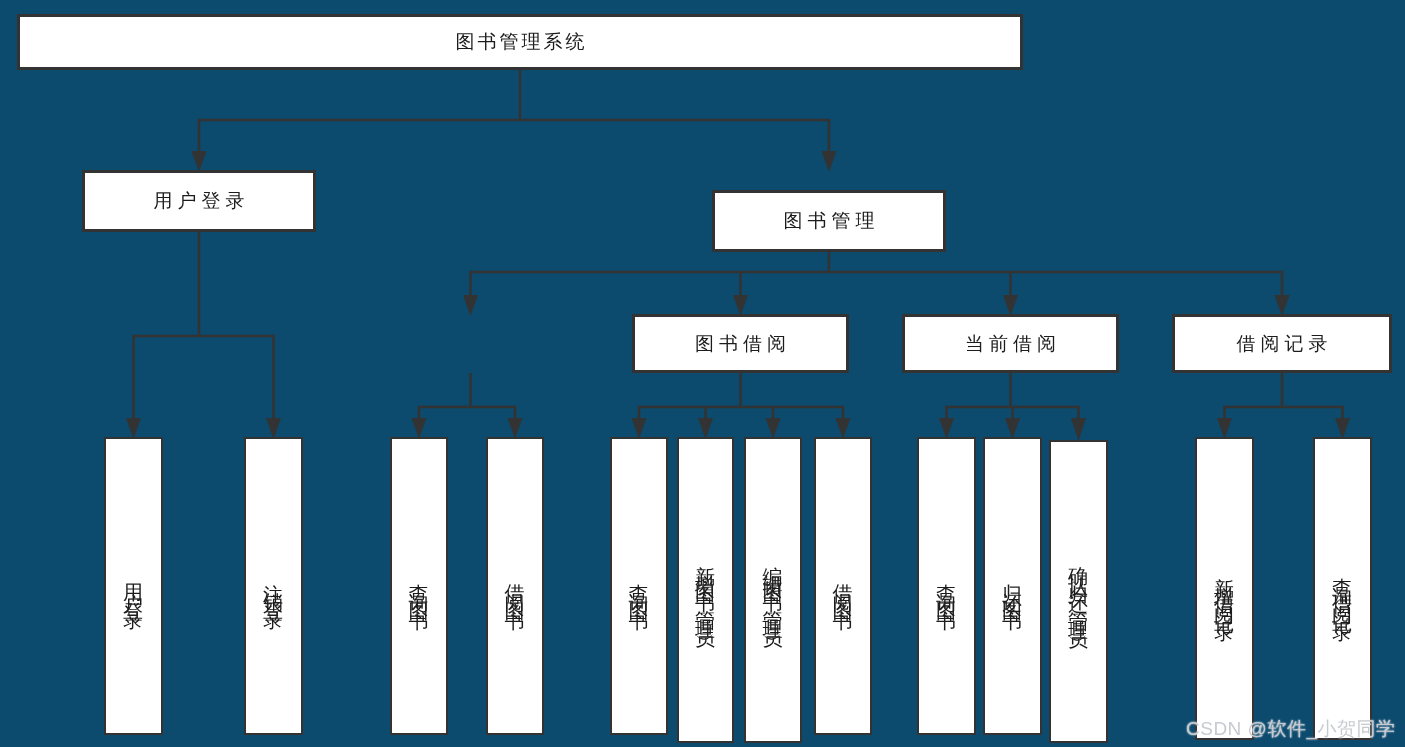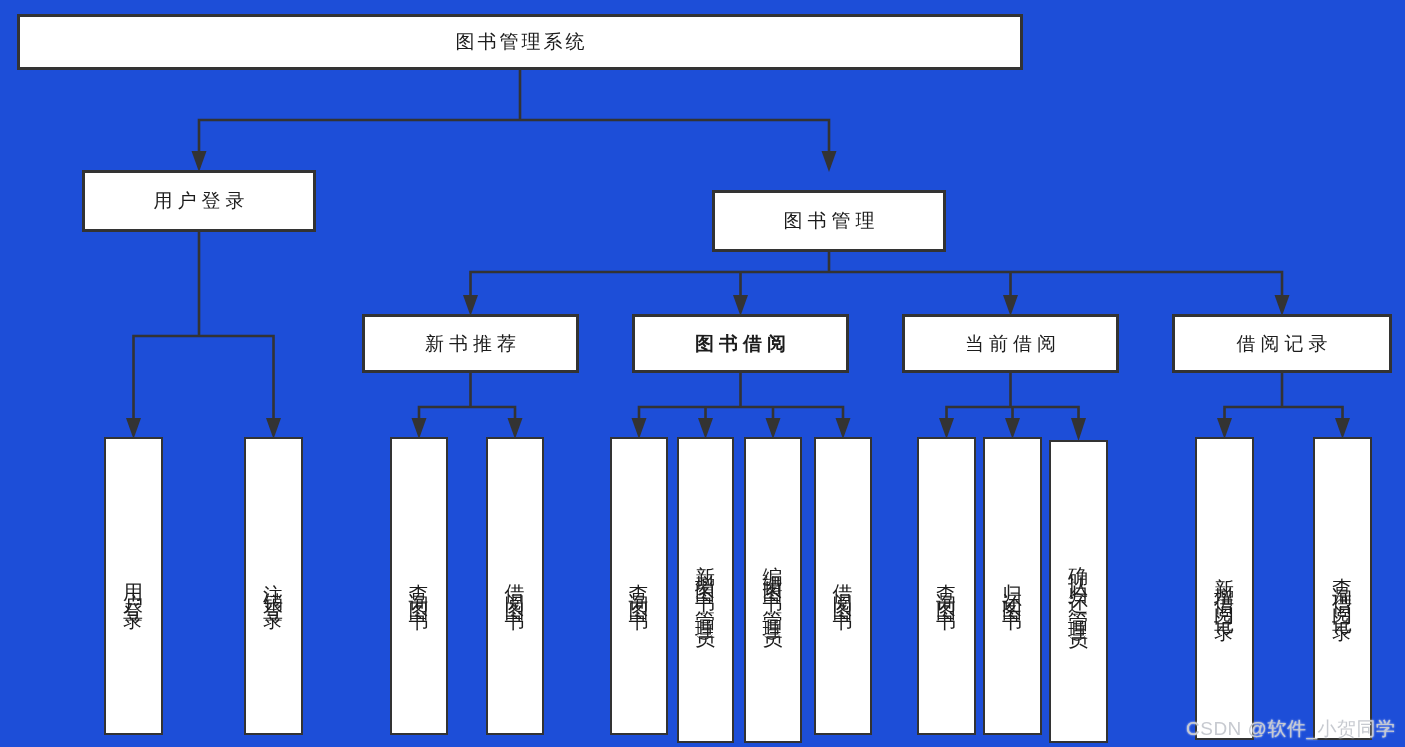--- a/index.html
+++ b/index.html
@@ -1,20 +1,20 @@
 <!DOCTYPE html>
 <html><head>
 <meta charset="utf-8">
 <style>
   html, body { margin: 0; padding: 0; background: #ffffff; }
   #canvas {
     position: relative;
     width: 1405px;
     height: 747px;
-    background: #1d4ed8;
+    background: #0c4a6e;
     font-family: "Liberation Sans", "DejaVu Sans", sans-serif;
     overflow: hidden;
   }
   #wires { position: absolute; left: 0; top: 0; z-index: 0; }
   .box {
     position: absolute;
     background: #ffffff;
     border: 3px solid #333333;
     box-sizing: border-box;
     display: flex;
@@ -93,24 +93,21 @@
     <span class="hlabel">图书管理系统</span>
   </div>
 
   <div class="box" style="left:82px; top:170px; width:234px; height:62px;">
     <span class="hlabel">用户登录</span>
   </div>
   <div class="box" style="left:712px; top:170px; width:234px; height:62px;margin-top:20px;">
     <span class="hlabel">图书管理</span>
   </div>
 
-  <div class="box" style="left:362px; top:314px; width:217px; height:59px;">
-    <span class="hlabel">新书推荐</span>
-  </div>
-  <div class="box" style="left:632px; top:314px; width:217px; height:59px;font-weight:bold;">
+  <div class="box" style="left:632px; top:314px; width:217px; height:59px;">
     <span class="hlabel">图书借阅</span>
   </div>
   <div class="box" style="left:902px; top:314px; width:217px; height:59px;">
     <span class="hlabel">当前借阅</span>
   </div>
   <div class="box" style="left:1172px; top:314px; width:220px; height:59px;justify-content:center;">
     <span class="hlabel">借阅记录</span>
   </div>
 
   <div class="box leaf" style="left:104px; top:437px; width:59px; height:298px;">

